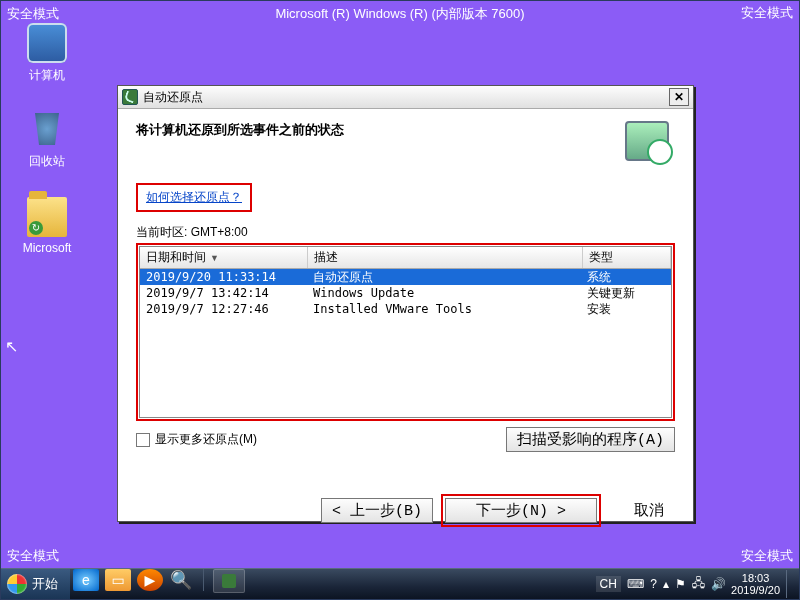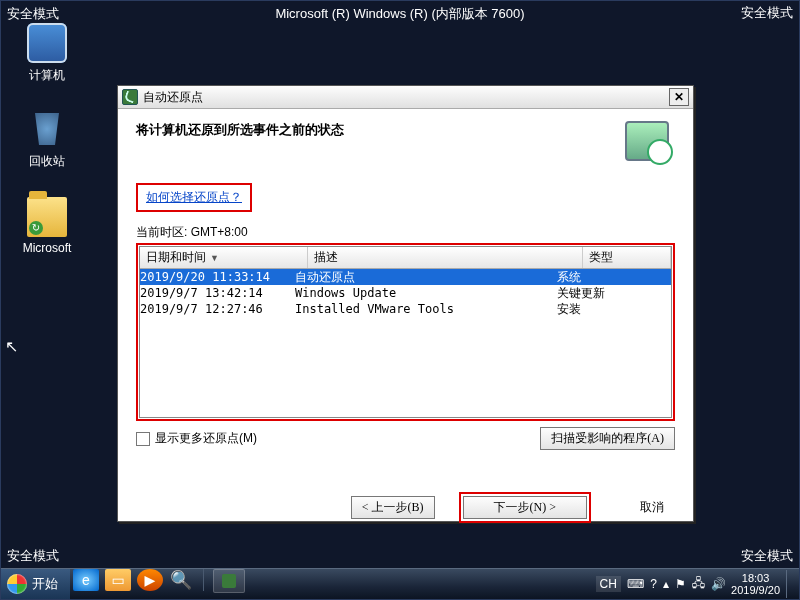--- a/index.html
+++ b/index.html
@@ -1,16 +1,16 @@
 <!DOCTYPE html>
 <html><head>
 <meta charset="utf-8">
 <style>
 html,body{margin:0;padding:0;width:800px;height:600px;overflow:hidden;font-family:"Microsoft YaHei","SimSun",Tahoma,sans-serif;font-size:12px;background:#000}
-.desktop{position:absolute;inset:0;background:#0f172a;border:1px solid #2a3b5e;box-sizing:border-box}
+.desktop{position:absolute;inset:0;background:#8b5cf6;border:1px solid #2a3b5e;box-sizing:border-box}
 .corner{position:absolute;color:#fff;font-size:13px}
 .corner.tl{top:4px;left:6px}
 .corner.tr{top:4px;right:6px}
 .corner.bl{bottom:34px;left:6px}
 .corner.br{bottom:34px;right:6px}
 .title-center{position:absolute;top:4px;left:0;right:0;text-align:center;color:#fff;font-size:13px}
 .cursor{position:absolute;left:4px;top:336px;color:#fff;font-size:16px;pointer-events:none}
 .dicon{position:absolute;width:60px;text-align:center;color:#fff;font-size:12px}
 .dicon .glyph{width:40px;height:40px;margin:0 auto 4px;border-radius:6px;display:flex;align-items:center;justify-content:center;font-size:24px}
 .dicon.computer .glyph{background:linear-gradient(#4a90d9,#2c5aa0);box-shadow:inset 0 0 0 2px #cde}
@@ -34,29 +34,29 @@
 .link{color:#0645c8;text-decoration:underline;font-size:12px}
 .tz{font-size:12px;margin-bottom:2px}
 .table-wrap{padding:1px}
 .table{border:1px solid #888;background:#fff}
 .thead{display:flex;background:linear-gradient(#fff,#e6e6e6);border-bottom:1px solid #aaa;font-size:12px}
 .thead .th{padding:2px 6px;border-right:1px solid #ccc;display:flex;align-items:center}
 .thead .sort{margin-left:4px;font-size:9px;color:#555}
 .tbody{height:148px;font-family:"SimSun","NSimSun",monospace;font-size:12px}
 .tr{display:flex;height:16px;line-height:16px}
 .tr.sel{background:#1a6bd8;color:#fff}
-.td{padding:0 0;overflow:hidden;white-space:nowrap}
+.td{padding:0 6px;overflow:hidden;white-space:nowrap}
 .col0{width:155px}
 .col1{width:262px}
 .col2{flex:1}
 .below{display:flex;align-items:center;margin-top:6px}
 .chk{width:12px;height:12px;border:1px solid #777;background:#fff;margin-right:5px}
-.btn{background:linear-gradient(#fdfdfd,#e4e4e4);border:1px solid #777;padding:2px 10px;font-size:12px;font-family:Liberation Serif, serif;cursor:default}
+.btn{background:linear-gradient(#fdfdfd,#e4e4e4);border:1px solid #777;padding:2px 10px;font-size:15px;font-family:Liberation Mono, monospace;cursor:default}
 .btn.scan{margin-left:auto}
-.nav-row{display:flex;justify-content:flex-end;gap:24px;margin-top:42px;align-items:center}
+.nav-row{display:flex;justify-content:flex-end;gap:8px;margin-top:42px;align-items:center}
 .next-box{padding:2px;display:inline-block}
 .taskbar{position:absolute;left:0;right:0;bottom:0;height:30px;background:linear-gradient(#3a4a60,#1a2538 60%,#0c1422);display:flex;align-items:flex-start;border-top:1px solid #5a6a80}
 .start{height:30px;display:flex;align-items:center;padding:0 12px 0 6px;background:linear-gradient(#3a5a80,#1a3555);color:#fff;font-size:13px}
 .orb{width:20px;height:20px;border-radius:50%;background:conic-gradient(#e33 0 25%,#3a3 0 50%,#39e 0 75%,#fc3 0);margin-right:5px;box-shadow:0 0 2px #fff inset}
 .tb-ico{width:26px;height:22px;margin:0 3px;border-radius:2px;display:flex;align-items:center;justify-content:center;color:#fff;font-size:14px}
 .tb-ico.ie{background:radial-gradient(#7cf,#06c)}
 .tb-ico.exp{background:linear-gradient(#fc6,#e93)}
 .tb-ico.wmp{background:linear-gradient(#f80,#c40);border-radius:50%}
 .tb-ico.mag{color:#fc6;font-size:18px}
 .tb-sep{width:1px;height:22px;background:#4a5a70;margin:0 5px}

